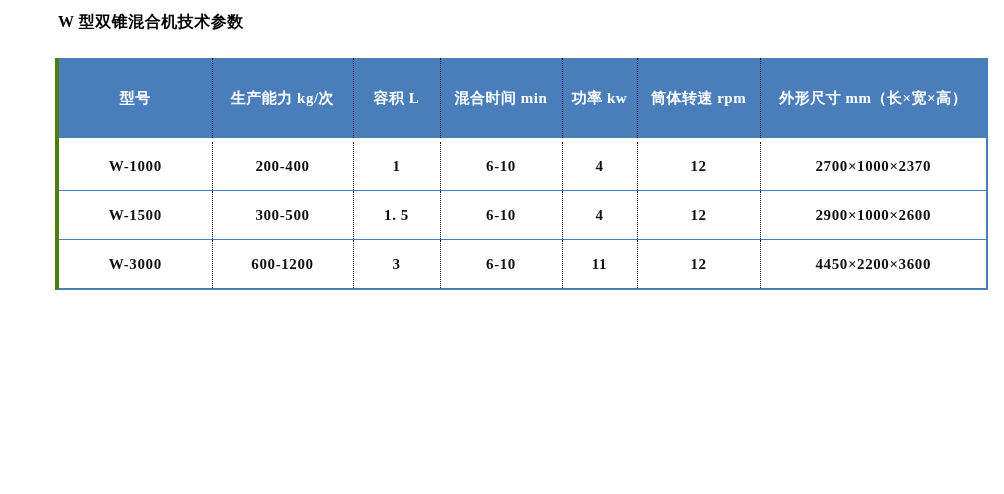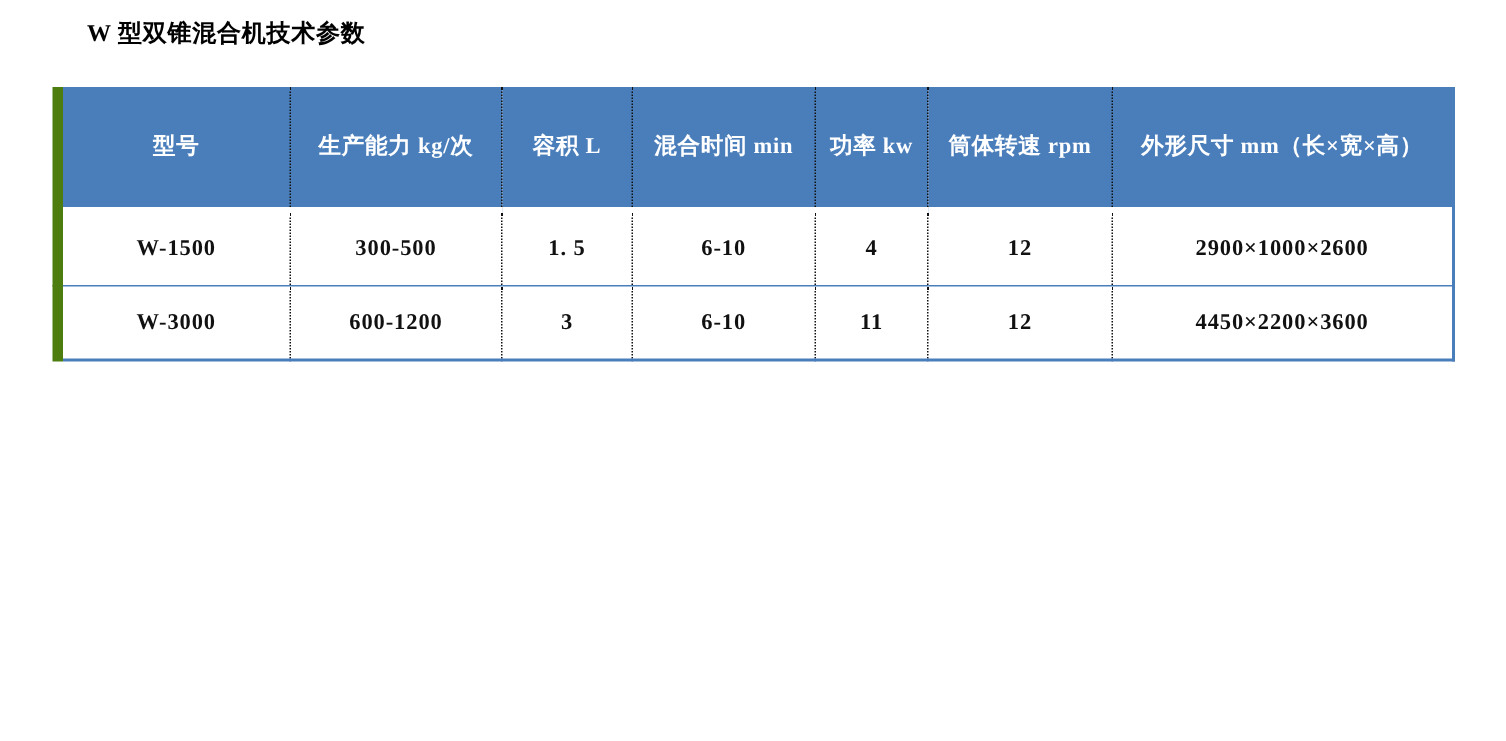--- a/index.html
+++ b/index.html
@@ -38,23 +38,24 @@
     position: absolute;
     left: 35px;
     top: 58px;
     width: 930px;
   }
 
   table.spec-table {
     width: 930px;
     border-collapse: collapse;
     table-layout: fixed;
-    border-left: 7px solid #4d7c0f;
+    border-left: 4px solid #4d7c0f;
     border-right: 2px solid #4A7EBB;
     border-bottom: 2px solid #4A7EBB;
+    margin-left: 20px;
   }
 
   
   table.spec-table thead tr {
     background: #4A7EBB;
   }
   table.spec-table thead th {
     height: 80px;
     padding: 0 4px;
     color: #ffffff;
@@ -144,20 +145,29 @@
           <th></th>
           <th></th>
           <th></th>
           <th></th>
         </tr>
       </thead>
       <tbody>
 
 
 
+        <tr>
+          <td>W-1000</td>
+          <td>200-400</td>
+          <td>1</td>
+          <td>6-10</td>
+          <td>4</td>
+          <td>12</td>
+          <td>2700×1000×2370</td>
+        </tr>
 
         <tr>
           <td>W-1500</td>
           <td>300-500</td>
           <td>1. 5</td>
           <td>6-10</td>
           <td>4</td>
           <td>12</td>
           <td>2900×1000×2600</td>
         </tr>

